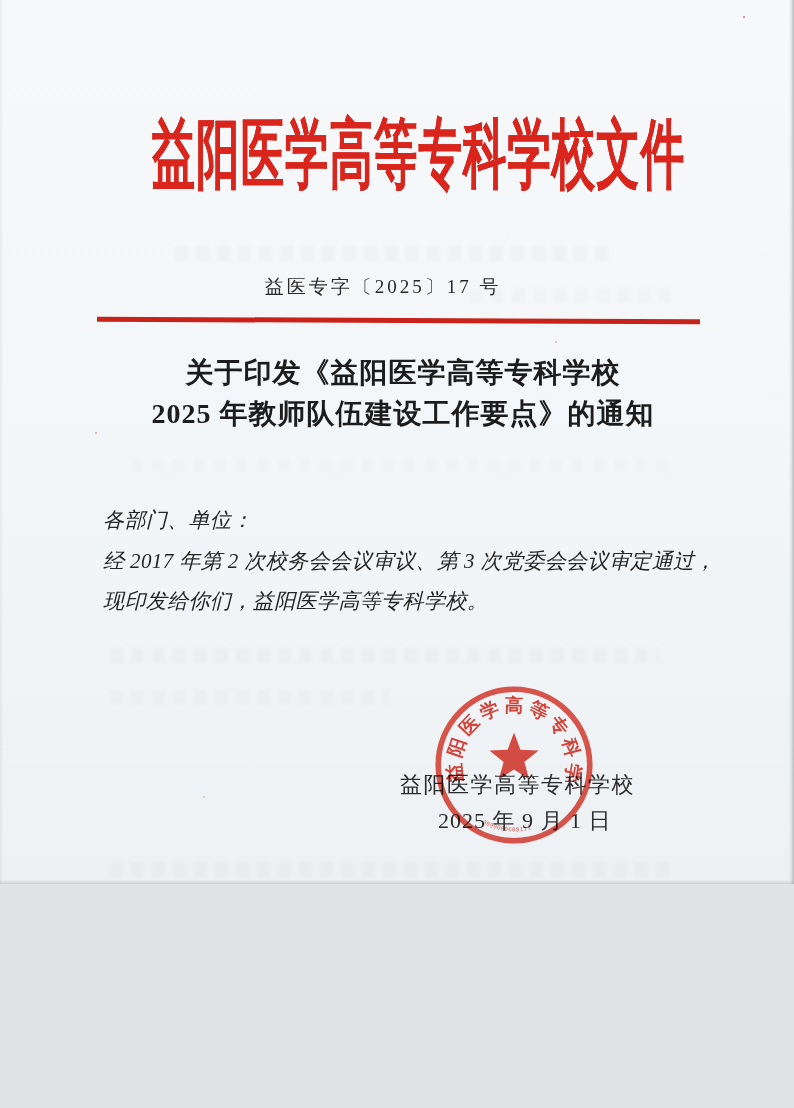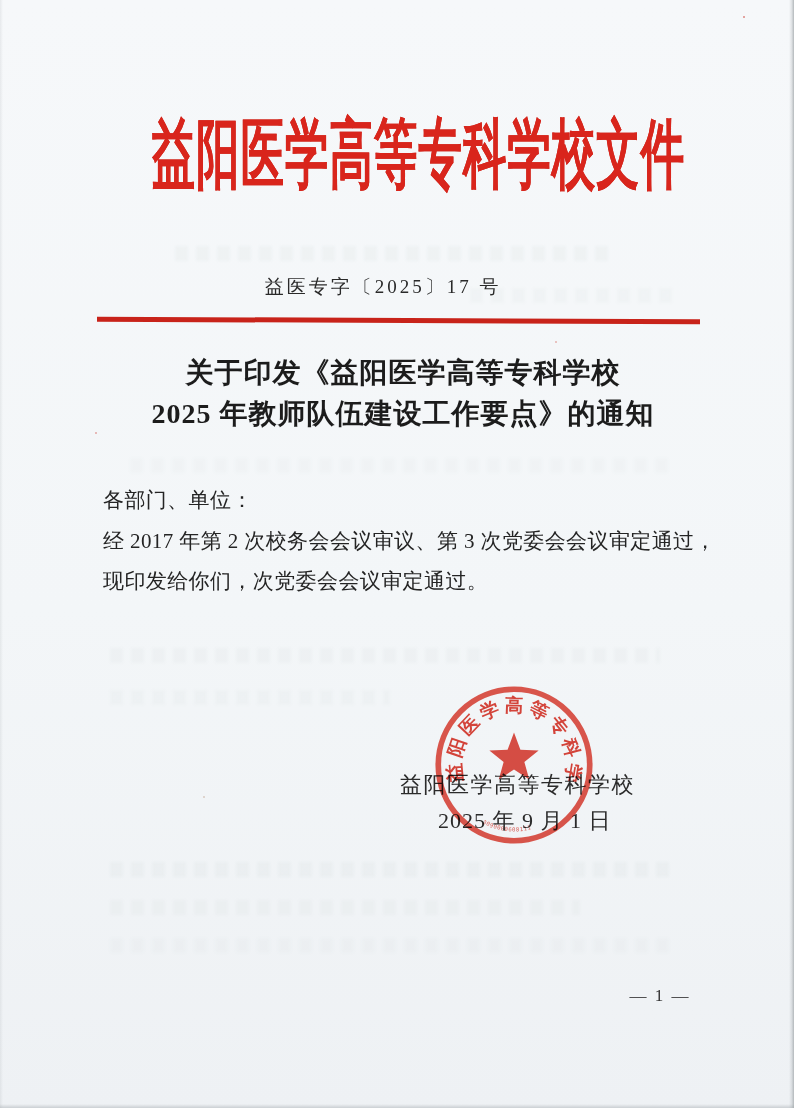--- a/index.html
+++ b/index.html
@@ -1,18 +1,18 @@
 <!DOCTYPE html>
 <html><head>
 <meta charset="utf-8">
 <style>
   html,body{margin:0;padding:0;background:#dfe3e6;}
   .paper{
     position:relative;
-    width:794px;height:1108px;
+    width:794px;height:884px;
     margin:0 auto;
     background:linear-gradient(180deg,#f6f8fa 0%,#f3f6f8 55%,#eef1f4 100%);
     overflow:hidden;
     font-family:"Liberation Serif","DejaVu Serif",serif;
     color:#222;
   }
   
   .edge-right{position:absolute;top:0;bottom:0;right:0;width:5px;
     background:linear-gradient(90deg,rgba(150,156,160,0) 0%,rgba(150,156,160,.25) 55%,#b3b8bb 100%);}
   .edge-bottom{position:absolute;left:0;right:0;bottom:0;height:4px;
@@ -44,22 +44,22 @@
   
   .notice-title{
     position:absolute;top:352px;left:0;width:794px;
     text-align:center;font-weight:bold;color:#1c1c1c;
     font-size:28px;line-height:41px;letter-spacing:1px;
     transform:translateX(6px);
   }
 
   
   .body-text{
-    position:absolute;top:480px;left:103px;width:600px;
-    font-size:21px;line-height:40.5px;letter-spacing:.4px;color:#242424;
+    position:absolute;top:500px;left:103px;width:600px;
+    font-size:21px;line-height:40.5px;letter-spacing:.4px;color:#242424;font-style:italic;
   }
   .body-text .indent{text-indent:42px;}
   .body-text .line{white-space:nowrap;}
 
   
   .sig-name{
     position:absolute;top:770px;left:400px;
     font-size:22px;letter-spacing:1.5px;color:#2b2b2b;white-space:nowrap;
   }
   .sig-date{
@@ -120,21 +120,21 @@
   <div class="red-rule"></div>
 
   <div class="notice-title">
     <div>关于印发《益阳医学高等专科学校</div>
     <div>2025 年教师队伍建设工作要点》的通知</div>
   </div>
 
   <div class="body-text">
     <div class="line">各部门、单位：</div>
     <div class="line">经 2017 年第 2 次校务会会议审议、第 3 次党委会会议审定通过，</div>
-    <div class="line">现印发给你们，次党委会会议审定通过。</div>
+    <div class="line">现印发给你们，益阳医学高等专科学校。</div>
   </div>
 
   <div class="sig-name">益阳医学高等专科学校</div>
   <div class="sig-date">2025 年 9 月 1 日</div>
 
   <svg class="seal" viewBox="0 0 200 200" xmlns="http://www.w3.org/2000/svg">
     <defs>
       <path id="ringTextPath" d="M 38.0 122.6 A 66 66 0 1 1 162.0 122.6" fill="none"></path>
       <path id="codePath" d="M 59 171 A 82 82 0 0 0 141 171" fill="none"></path>
     </defs>

